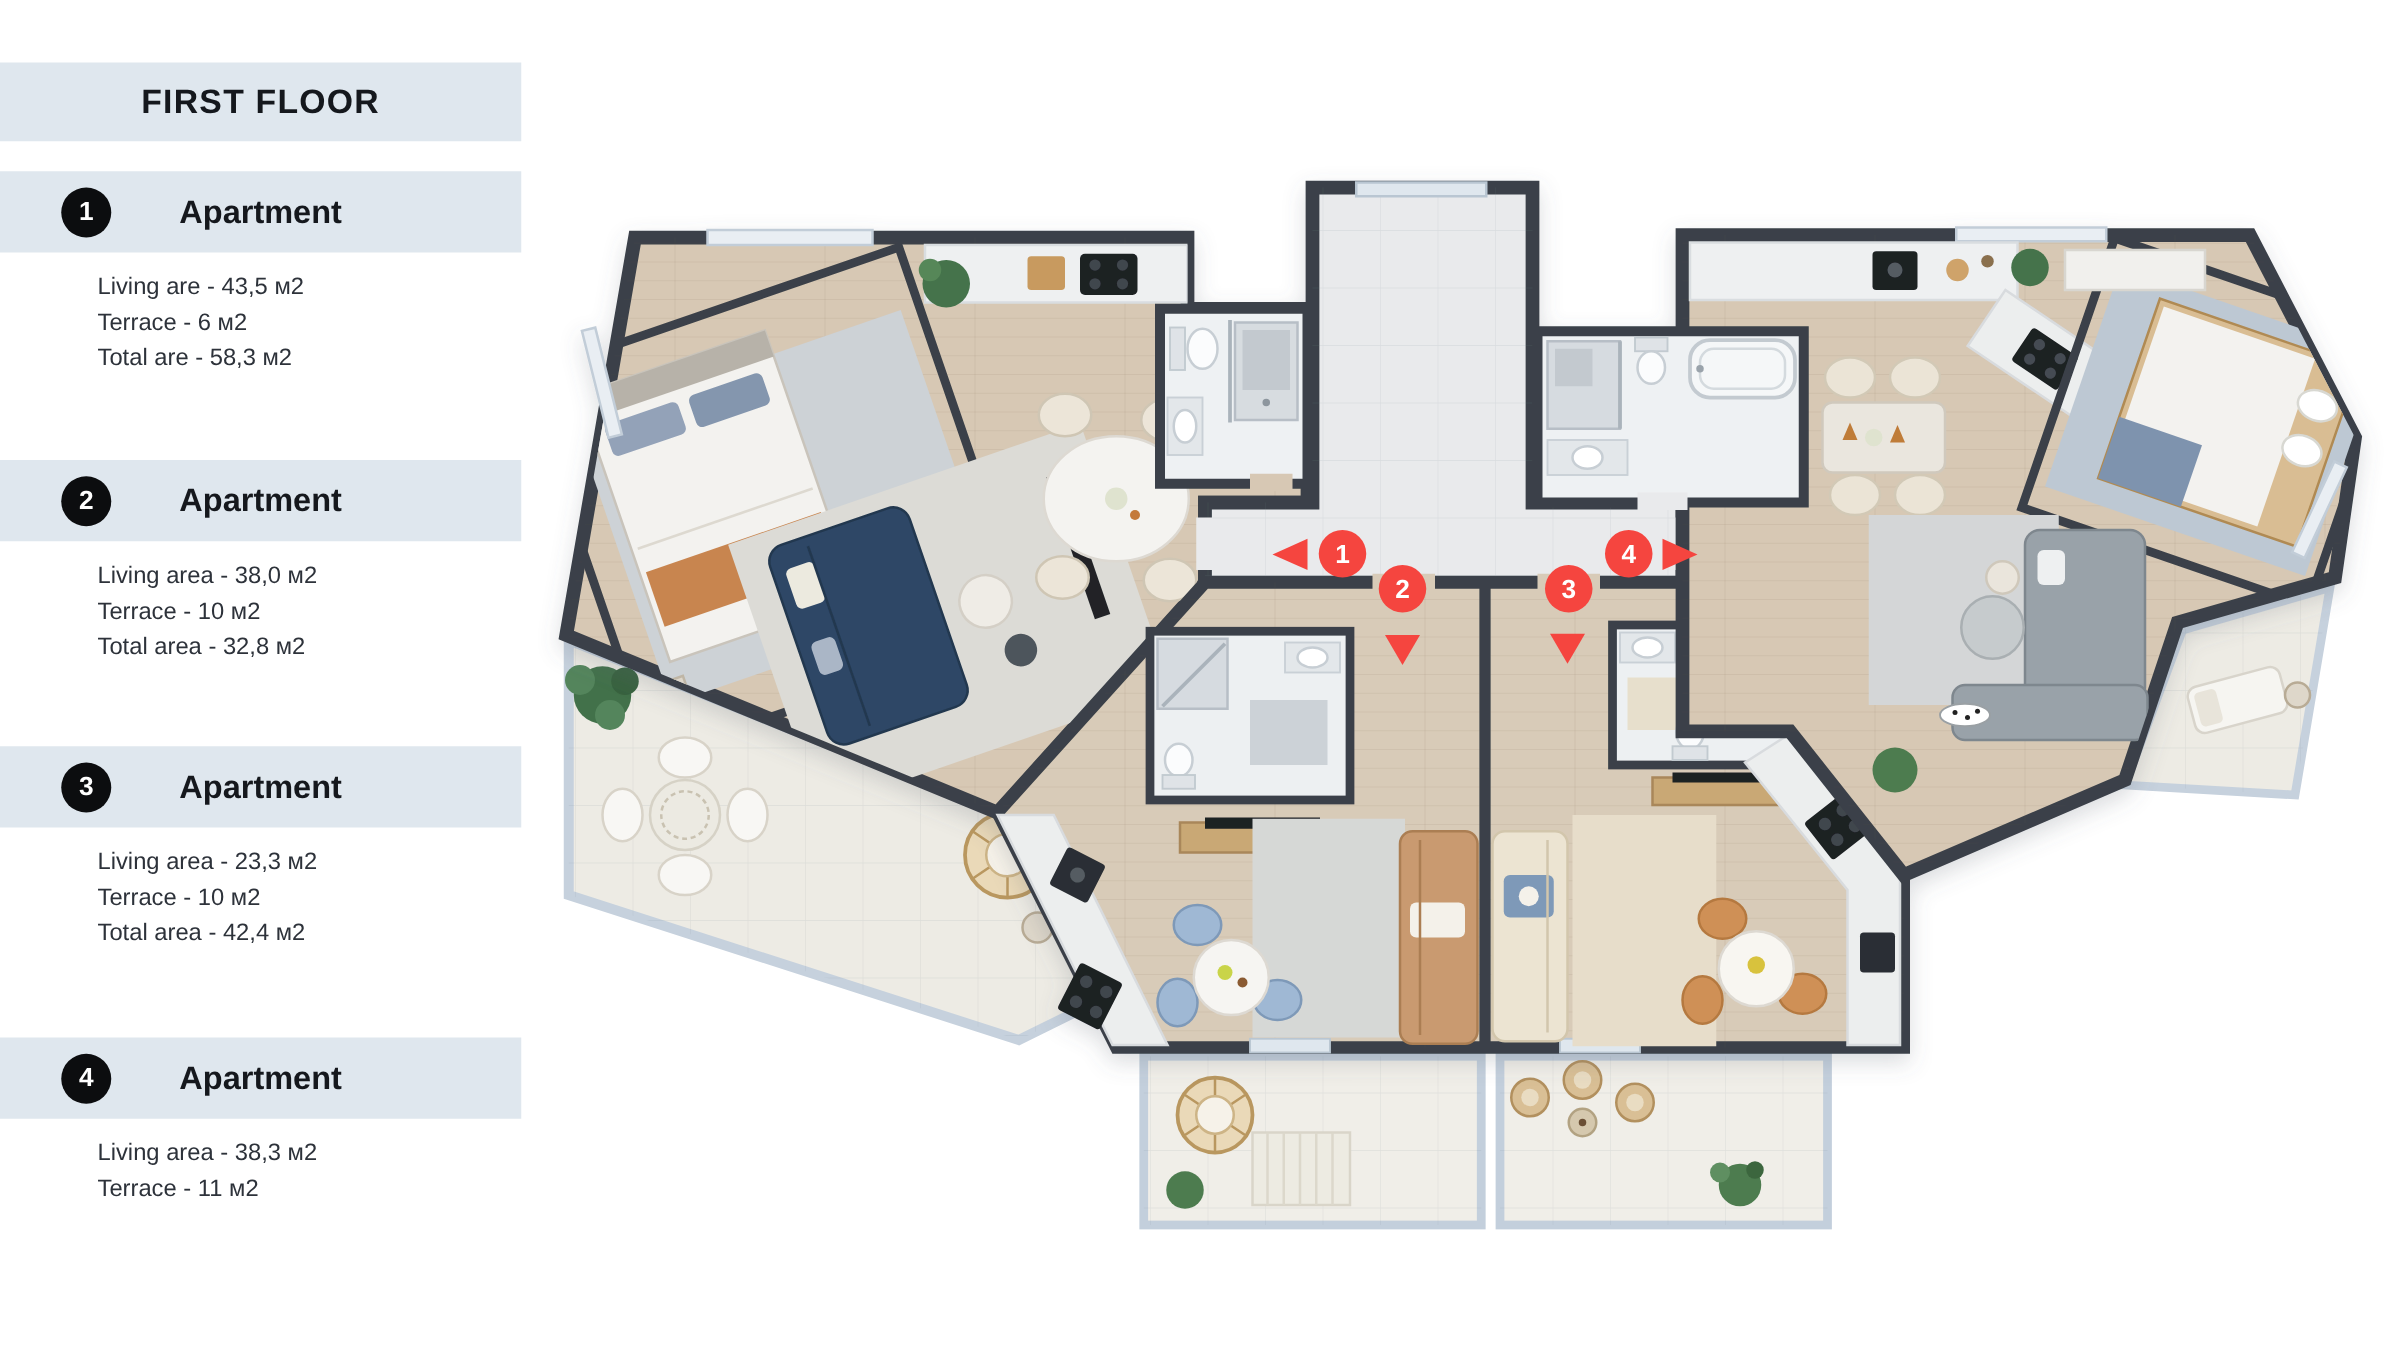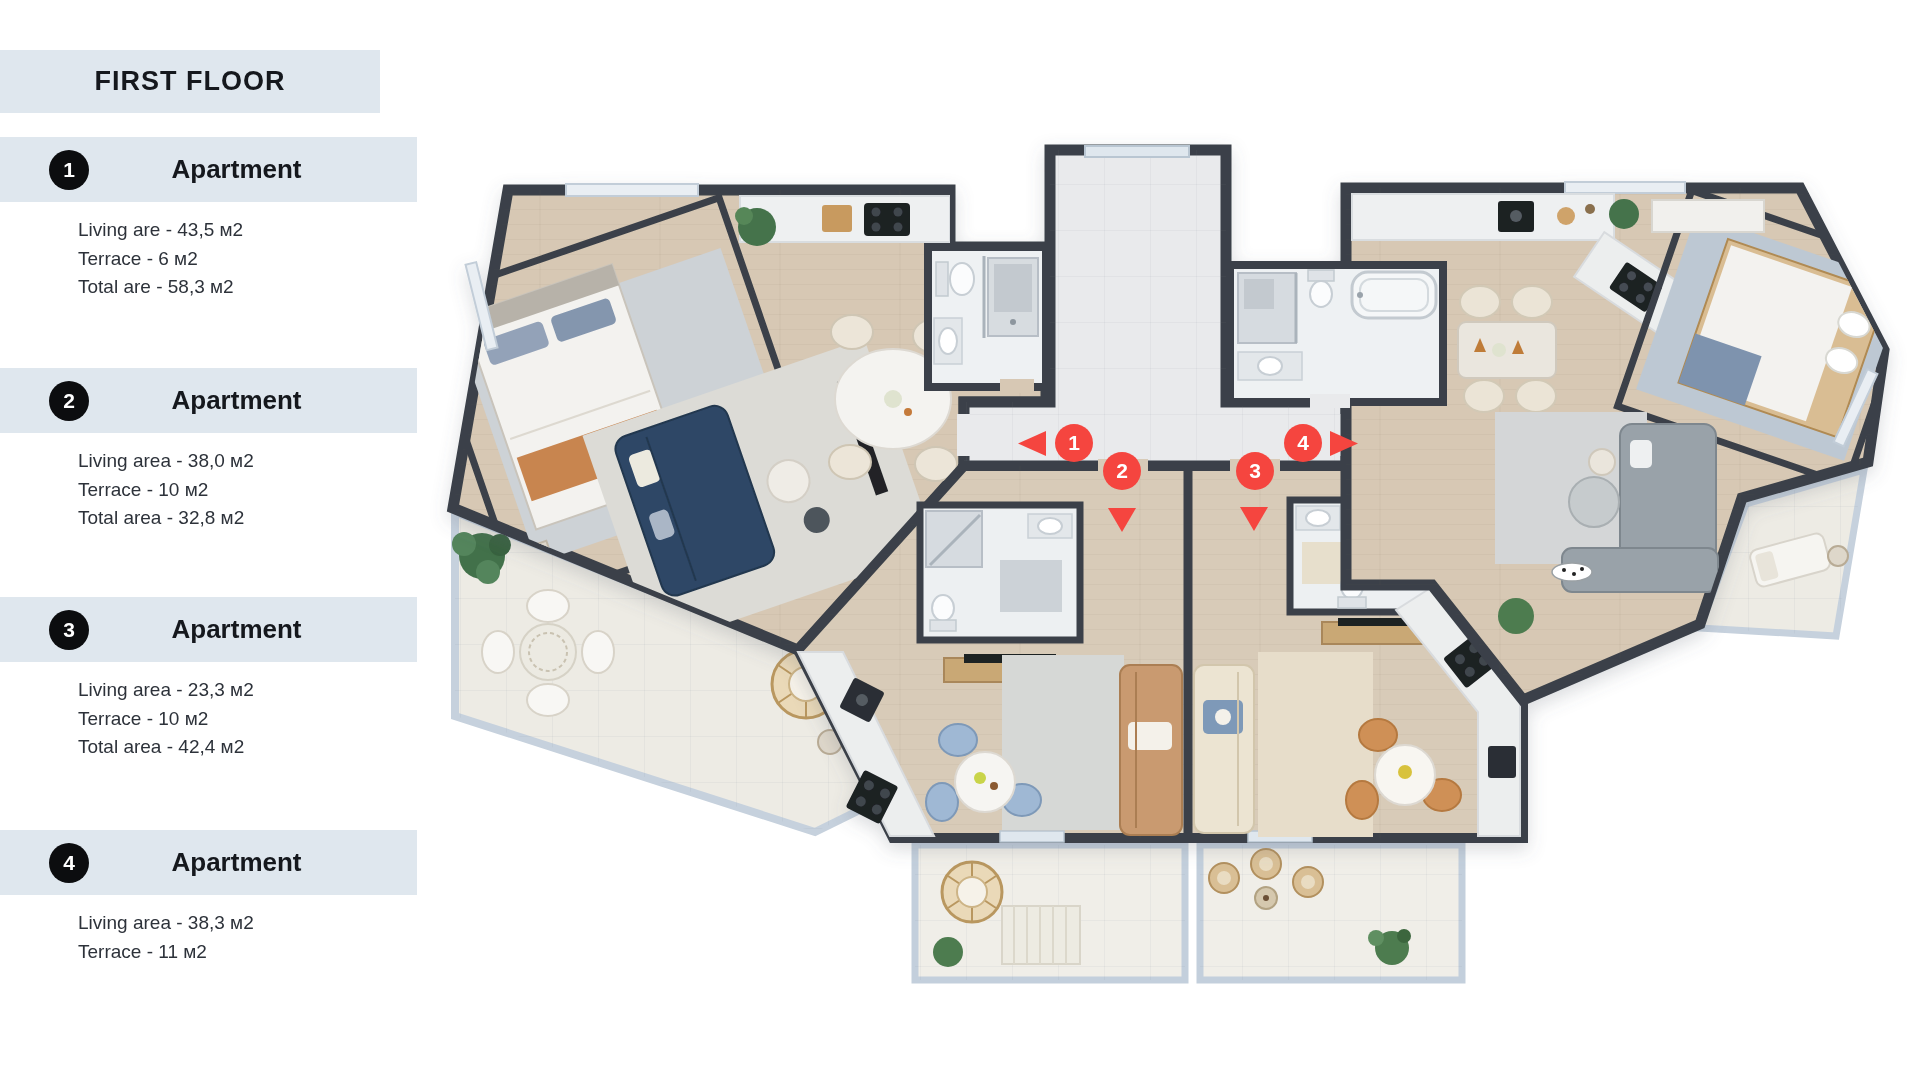--- a/index.html
+++ b/index.html
@@ -1,29 +1,29 @@
 <!DOCTYPE html>
 <html><head>
 <meta charset="utf-8">
 <style>
   html,body{margin:0;padding:0;width:1920px;height:1080px;overflow:hidden;background:#ffffff;
     font-family:"Liberation Sans",sans-serif;}
   .stage{position:relative;width:1920px;height:1080px;background:#fff;}
 
   
-  .side-box{position:absolute;left:0;width:380px;background:#dfe7ee;}
+  .side-box{position:absolute;left:0;width:417px;background:#dfe7ee;}
   .title-box{top:50px;height:63px;display:flex;align-items:center;justify-content:center;}
   .floor-title{margin:0;font-size:27px;font-weight:bold;letter-spacing:1px;color:#15181d;}
   .apt{position:absolute;left:0;width:417px;}
   .apt-header{position:relative;width:417px;height:65px;background:#dfe7ee;}
   .badge{position:absolute;left:49px;top:50%;transform:translateY(-50%);
     width:40px;height:40px;border-radius:50%;background:#0c0d0f;color:#fff;
     font-weight:bold;font-size:21px;display:flex;align-items:center;justify-content:center;}
   .apt-label{display:block;width:100%;text-align:center;font-size:26px;font-weight:bold;
-    color:#15181d;line-height:65px;padding-left:28px;}
+    color:#15181d;line-height:65px;}
   .apt-details{margin:14px 0 0 78px;font-size:19px;color:#2d323a;line-height:28.5px;}
 
   
   .plan-svg{position:absolute;left:0;top:0;width:1920px;height:1080px;}
   .marker-num{font-family:"Liberation Sans",sans-serif;font-size:21px;font-weight:bold;fill:#ffffff;}
 </style>
 </head>
 <body>
 <div class="stage">
 

